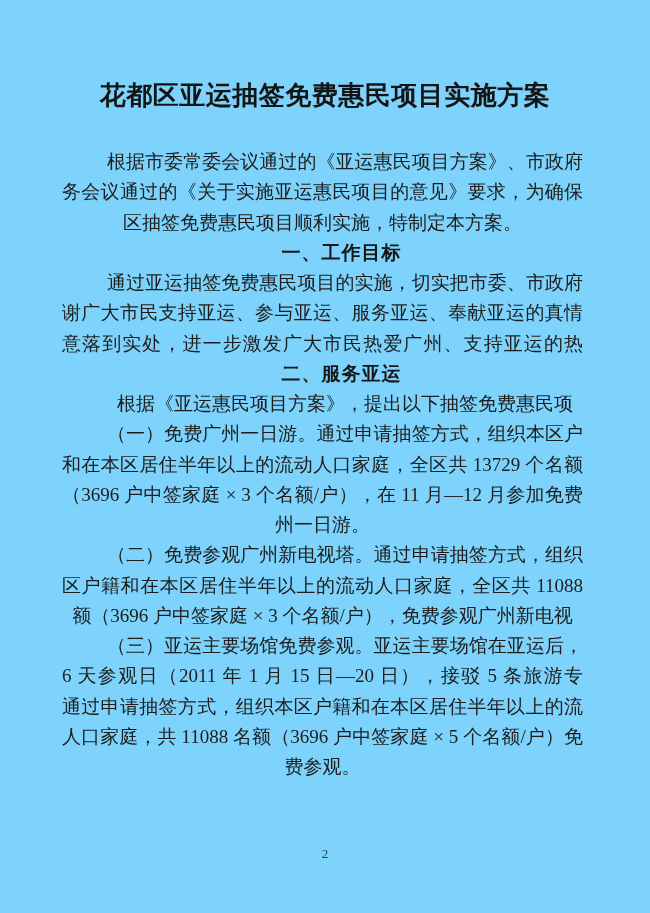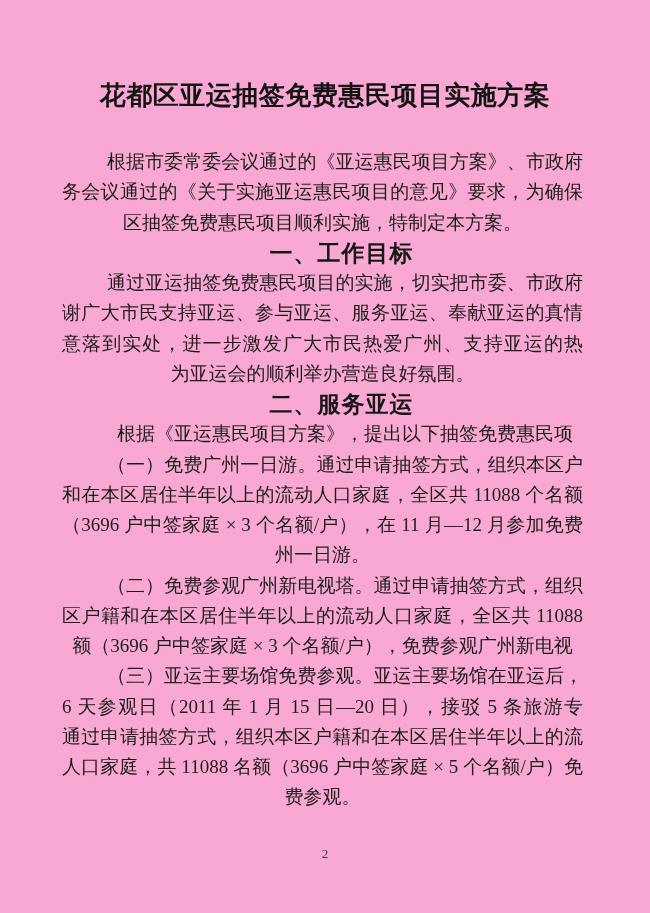--- a/index.html
+++ b/index.html
@@ -4,21 +4,21 @@
 <style>
   html, body {
     margin: 0;
     padding: 0;
     background: #ffffff;
   }
   .sheet {
     position: relative;
     width: 650px;
     height: 913px;
-    background: #f9a8d4;
+    background: #7dd3fc;
     overflow: hidden;
     color: #1d1d1d;
   }
   .doc-title {
     position: absolute;
     top: 78px;
     left: 0;
     width: 100%;
     text-align: center;
     font-family: "Liberation Serif", "DejaVu Serif", serif;
@@ -47,21 +47,21 @@
     text-align: justify;
     text-align-last: justify;
     text-justify: inter-character;
   }
   .line.indent {
     text-indent: 45px;
   }
   .line.heading {
     font-family: "Liberation Sans", "DejaVu Sans", sans-serif;
     font-weight: bold;
-    font-size: 23px;
+    font-size: 19px;
     padding-left: 38px;
     letter-spacing: 1px;
     color: #161616;
   }
   .page-number {
     position: absolute;
     top: 846px;
     left: 0;
     width: 100%;
     text-align: center;
@@ -81,28 +81,27 @@
 
     <div class="line just indent">根据市委常委会议通过的《亚运惠民项目方案》、市政府常</div>
     <div class="line just">务会议通过的《关于实施亚运惠民项目的意见》要求，为确保我</div>
     <div class="line">区抽签免费惠民项目顺利实施，特制定本方案。</div>
 
     <div class="line heading">一、工作目标</div>
 
     <div class="line just indent">通过亚运抽签免费惠民项目的实施，切实把市委、市政府感</div>
     <div class="line just">谢广大市民支持亚运、参与亚运、服务亚运、奉献亚运的真情实</div>
     <div class="line just">意落到实处，进一步激发广大市民热爱广州、支持亚运的热情，</div>
-    <div class="line">为亚运会的顺利举办营造良好氛围。</div>
 
     <div class="line heading">二、服务亚运</div>
 
     <div class="line indent">根据《亚运惠民项目方案》，提出以下抽签免费惠民项目：</div>
 
     <div class="line just indent">（一）免费广州一日游。通过申请抽签方式，组织本区户籍</div>
-    <div class="line just">和在本区居住半年以上的流动人口家庭，全区共 11088 个名额</div>
+    <div class="line just">和在本区居住半年以上的流动人口家庭，全区共 13729 个名额</div>
     <div class="line just">（3696 户中签家庭 × 3 个名额/户），在 11 月—12 月参加免费广</div>
     <div class="line">州一日游。</div>
 
     <div class="line just indent">（二）免费参观广州新电视塔。通过申请抽签方式，组织本</div>
     <div class="line just">区户籍和在本区居住半年以上的流动人口家庭，全区共 11088 名</div>
     <div class="line">额（3696 户中签家庭 × 3 个名额/户），免费参观广州新电视塔。</div>
 
     <div class="line just indent">（三）亚运主要场馆免费参观。亚运主要场馆在亚运后，设</div>
     <div class="line just">6 天参观日（2011 年 1 月 15 日—20 日），接驳 5 条旅游专线，</div>
     <div class="line just">通过申请抽签方式，组织本区户籍和在本区居住半年以上的流动</div>

